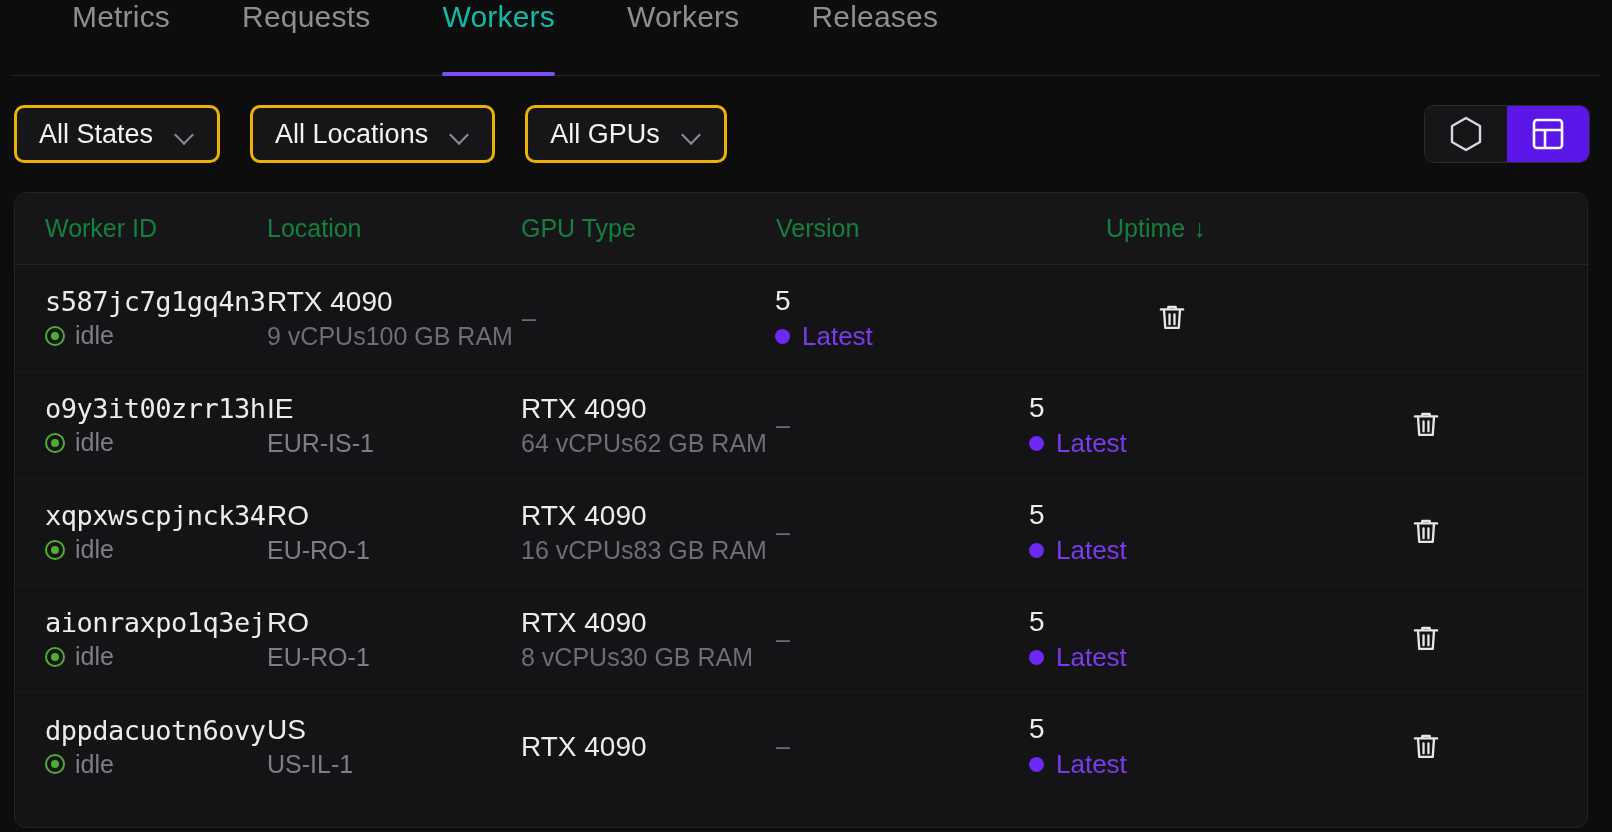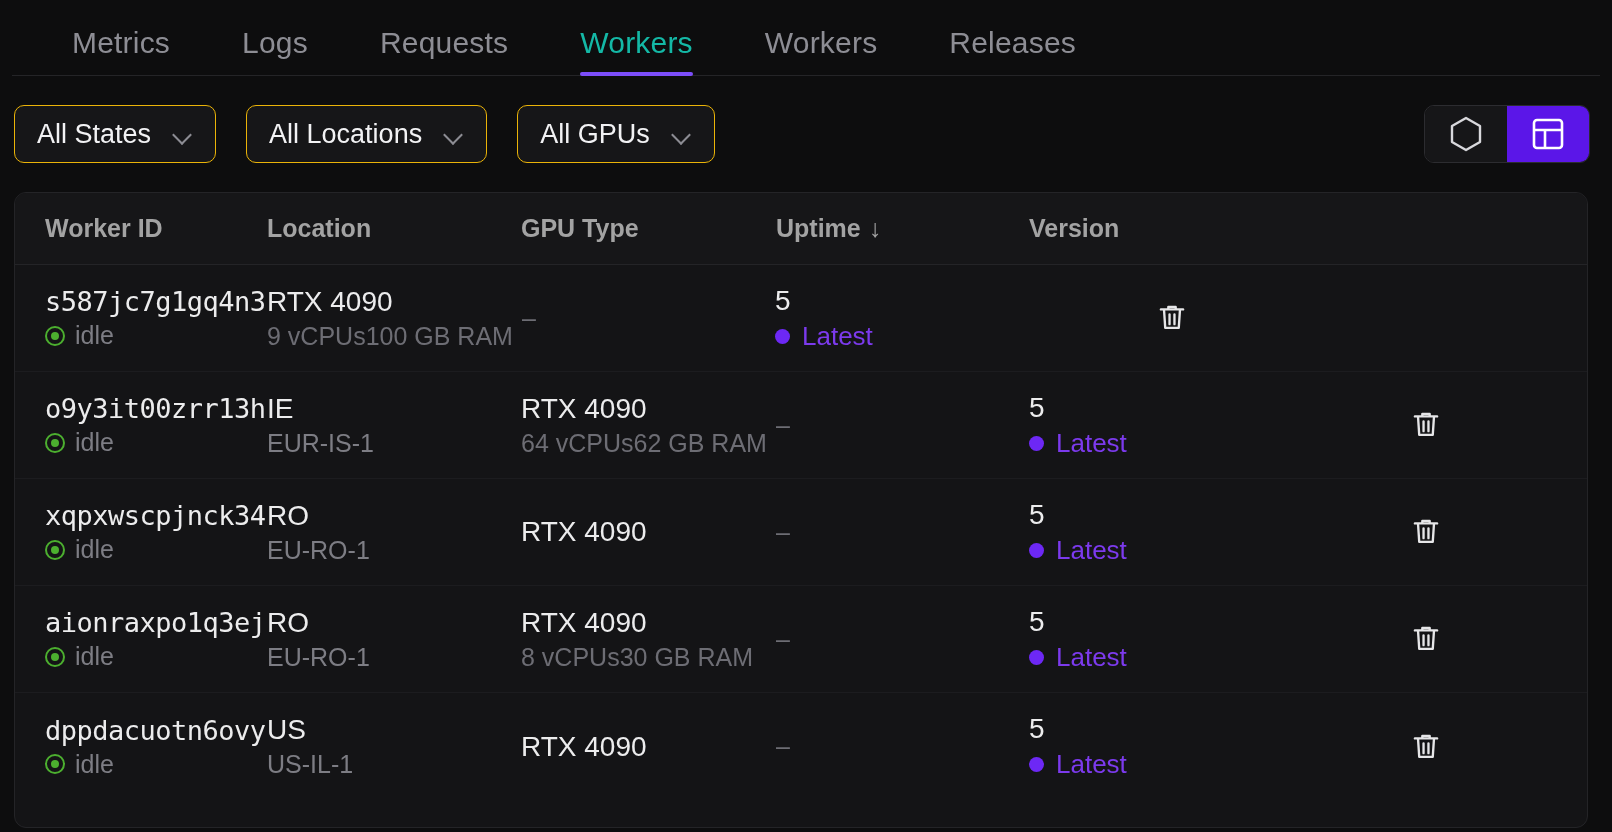--- a/index.html
+++ b/index.html
@@ -23,22 +23,22 @@
     content: "";
     position: absolute;
     left: 12px; right: 12px; bottom: 0;
     height: 1px;
     background: #242427;
   }
   .tab {
     position: relative;
     height: 76px;
     display: flex;
-    align-items: flex-end;
-    padding: 16px 36px;
+    align-items: flex-start;
+    padding: 0 36px;
     font-size: 30px;
     color: #8d8d94;
     letter-spacing: .2px;
     cursor: pointer;
     user-select: none;
     white-space: nowrap;
   }
   .tab.active { color: #14b8a6; }
   .tab.active::after {
     content: "";
@@ -57,21 +57,21 @@
     align-items: center;
     padding: 0 22px 0 14px;
     gap: 30px;
   }
   .select {
     height: 58px;
     display: flex;
     align-items: center;
     gap: 22px;
     padding: 0 22px;
-    border: 1px solid #eab308;
+    border: 3px solid #eab308;
     border-radius: 10px;
     background: #161618;
     color: #f2f2f4;
     font-size: 27px;
     cursor: pointer;
     user-select: none;
     white-space: nowrap;
   }
   .chev {
     width: 20px; height: 12px;
@@ -119,26 +119,25 @@
   }
   .thead {
     display: flex;
     align-items: center;
     height: 72px;
     border-bottom: 1px solid #242427;
     background: #161618;
   }
   .th {
     font-size: 25px;
-    color: #a3a3a3;
+    color: #15803d;
     white-space: nowrap;
     display: flex;
     align-items: center;
     gap: 8px;
-    font-weight: bold;
   }
   .c1 { width: 252px; padding-left: 30px; flex: none; }
   .c2 { width: 254px; flex: none; }
   .c3 { width: 255px; flex: none; }
   .c4 { width: 253px; flex: none; }
   .c5 { width: 330px; flex: none; }
   .c6 { flex: 1 1 auto; display: flex; justify-content: flex-start; padding-left: 52px; }
 
   .row {
     display: flex;
@@ -207,23 +206,20 @@
   .trash { cursor: pointer; display: flex; align-items: center; }
 </style>
 </head>
 <body>
 
 <div class="tabbar">
   <div class="tab">
       <span>Metrics</span>
     </div>
   <div class="tab">
-      <span>Logs</span>
-    </div>
-  <div class="tab">
       <span>Requests</span>
     </div>
   <div class="tab active">
       <span>Workers</span>
     </div>
   <div class="tab">
       <span>Workers</span>
     </div>
   <div class="tab">
       <span>Releases</span>
@@ -267,27 +263,27 @@
   <div class="thead">
     <div class="th c1">
         <span>Worker ID</span>
       </div>
     <div class="th c2">
         <span>Location</span>
       </div>
     <div class="th c3">
         <span>GPU Type</span>
       </div>
+    <div class="th c5">
+        <span>Version</span>
+      </div>
     <div class="th c4">
       <span>Uptime</span>
       <span>↓</span>
     </div>
-    <div class="th c5">
-        <span>Version</span>
-      </div>
     <div class="th c6"></div>
   </div>
 
   <div class="row">
     <div class="c1 cellstack">
       <div class="primary mono">s587jc7g1gq4n3</div>
       <div class="sub">
         <span class="statusdot"></span>
         <span>idle</span>
       </div>
@@ -363,20 +359,21 @@
         <span class="statusdot"></span>
         <span>idle</span>
       </div>
     </div>
     <div class="c2 cellstack">
       <div class="primary">RO</div>
       <div class="sub">EU-RO-1</div>
     </div>
     <div class="c3 cellstack">
       <div class="primary">RTX 4090</div>
+      <div class="specs">16 vCPUs83 GB RAM</div>
     </div>
     <div class="c4">
       <span class="dash">–</span>
     </div>
     <div class="c5 cellstack">
       <div class="primary">5</div>
       <div class="verlatest">
         <span class="pdot"></span>
         <span>Latest</span>
       </div>

